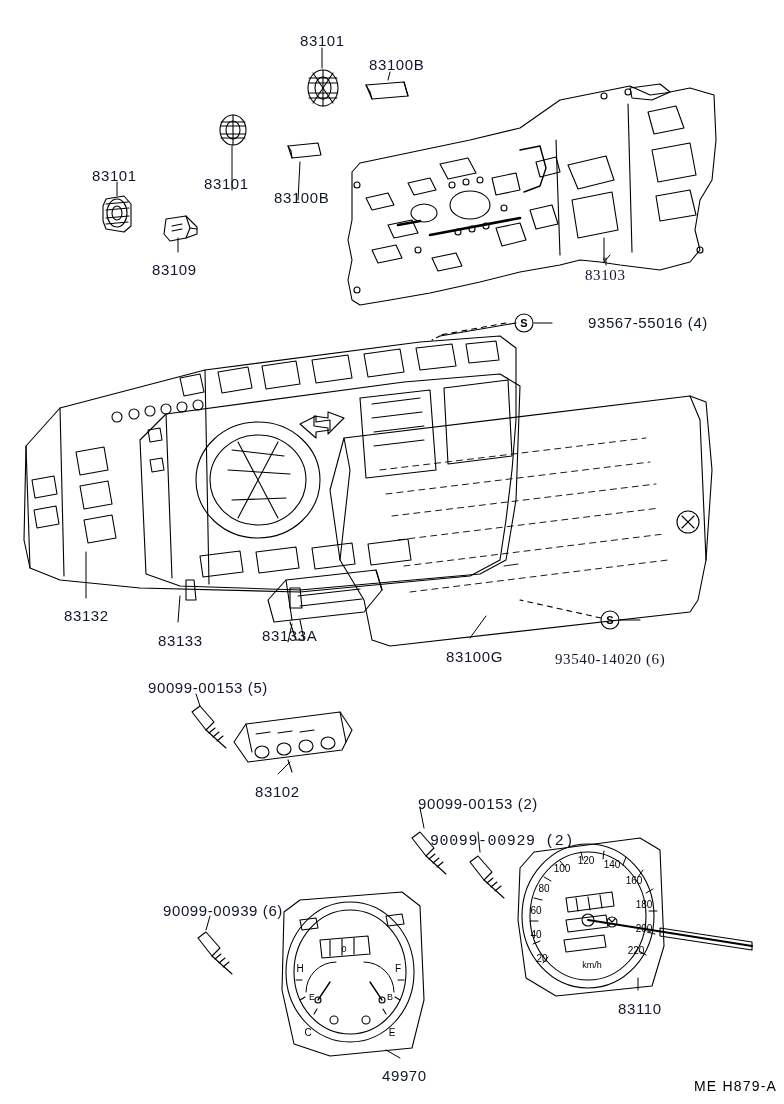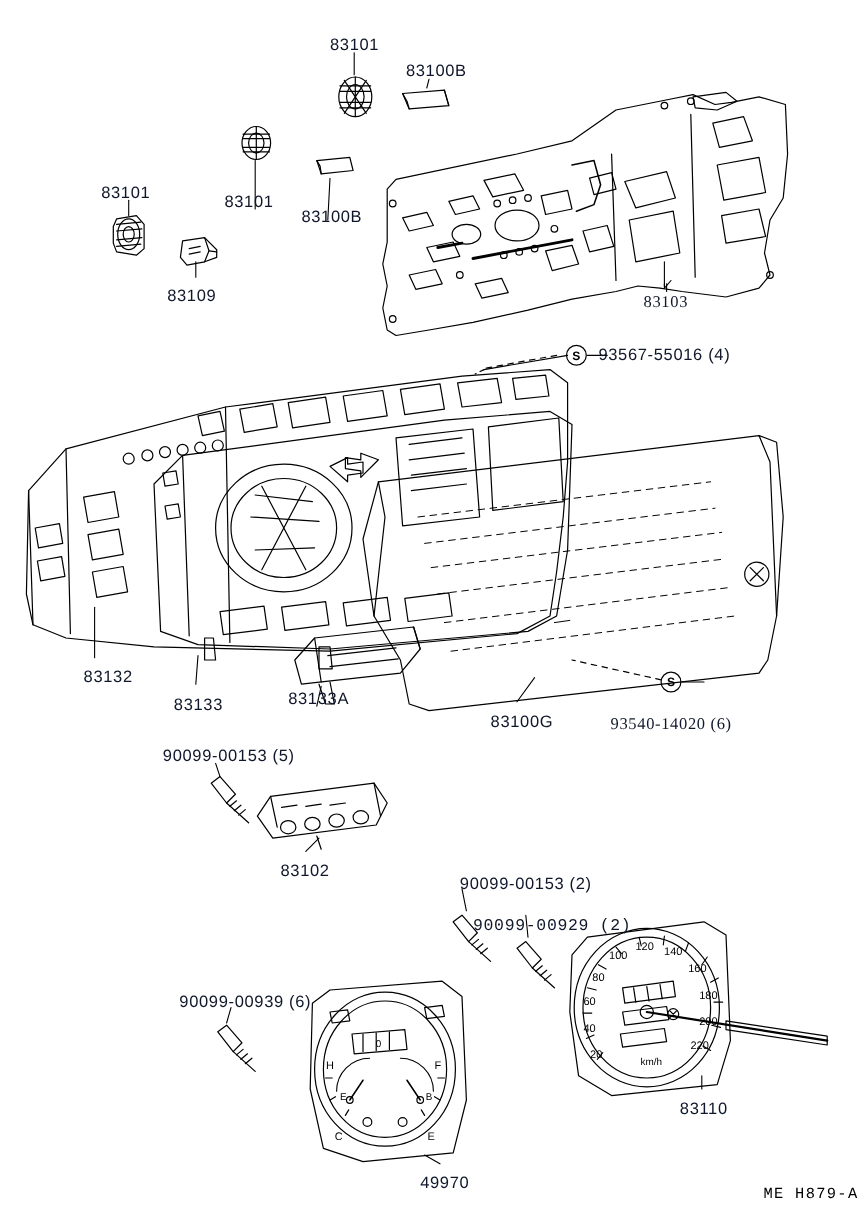--- a/index.html
+++ b/index.html
@@ -25,21 +25,21 @@
     position: absolute;
     font-family: "Liberation Sans", sans-serif;
     font-size: 15px;
     letter-spacing: 0.6px;
     color: #0f172a;
     white-space: nowrap;
     line-height: 1;
   }
   .footer-code {
     position: absolute;
-    font-family: Liberation Mono, monospace;
+    font-family: Liberation Sans, sans-serif;
     font-size: 14px;
     letter-spacing: 1.2px;
     color: #000000;
     white-space: nowrap;
   }
   svg text {
     font-family: "Liberation Sans", sans-serif;
     fill: #000;
   }
 </style>
@@ -388,22 +388,22 @@
     </g>
   </svg>
 
   <div class="lbl" style="left:300px; top:33px;">83101</div>
   <div class="lbl" style="left:369px; top:57px;">83100B</div>
   <div class="lbl" style="left:204px; top:176px;">83101</div>
   <div class="lbl" style="left:92px;  top:168px;">83101</div>
   <div class="lbl" style="left:274px; top:190px;">83100B</div>
   <div class="lbl" style="left:152px; top:262px;text-align:center;">83109</div>
   <div class="lbl" style="left:585px; top:268px;font-family:Liberation Serif, serif;">83103</div>
-  <div class="lbl" style="left:544px; top:315px;text-align:right;">93567-55016 (4)</div>
-  <div class="lbl" style="left:64px;  top:608px;margin-left:12px;">83132</div>
+  <div class="lbl" style="left:588px; top:315px;text-align:right;">93567-55016 (4)</div>
+  <div class="lbl" style="left:64px;  top:608px;">83132</div>
   <div class="lbl" style="left:158px; top:633px;">83133</div>
   <div class="lbl" style="left:262px; top:628px;text-align:right;">83133A</div>
   <div class="lbl" style="left:446px; top:649px;">83100G</div>
   <div class="lbl" style="left:555px; top:652px;font-family:Liberation Serif, serif;">93540-14020 (6)</div>
   <div class="lbl" style="left:148px; top:680px;">90099-00153 (5)</div>
   <div class="lbl" style="left:255px; top:784px;">83102</div>
   <div class="lbl" style="left:374px; top:796px;margin-left:44px;">90099-00153 (2)</div>
   <div class="lbl" style="left:430px; top:834px;font-family:Liberation Mono, monospace;">90099-00929 (2)</div>
   <div class="lbl" style="left:163px; top:903px;">90099-00939 (6)</div>
   <div class="lbl" style="left:618px; top:1001px;">83110</div>

